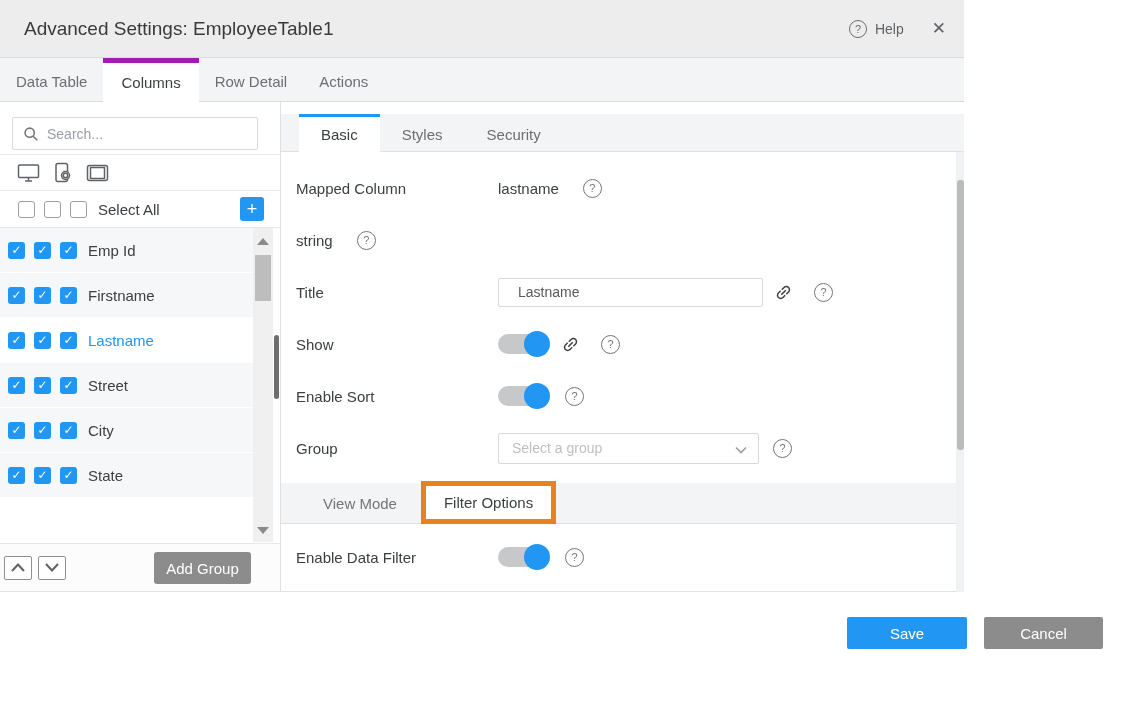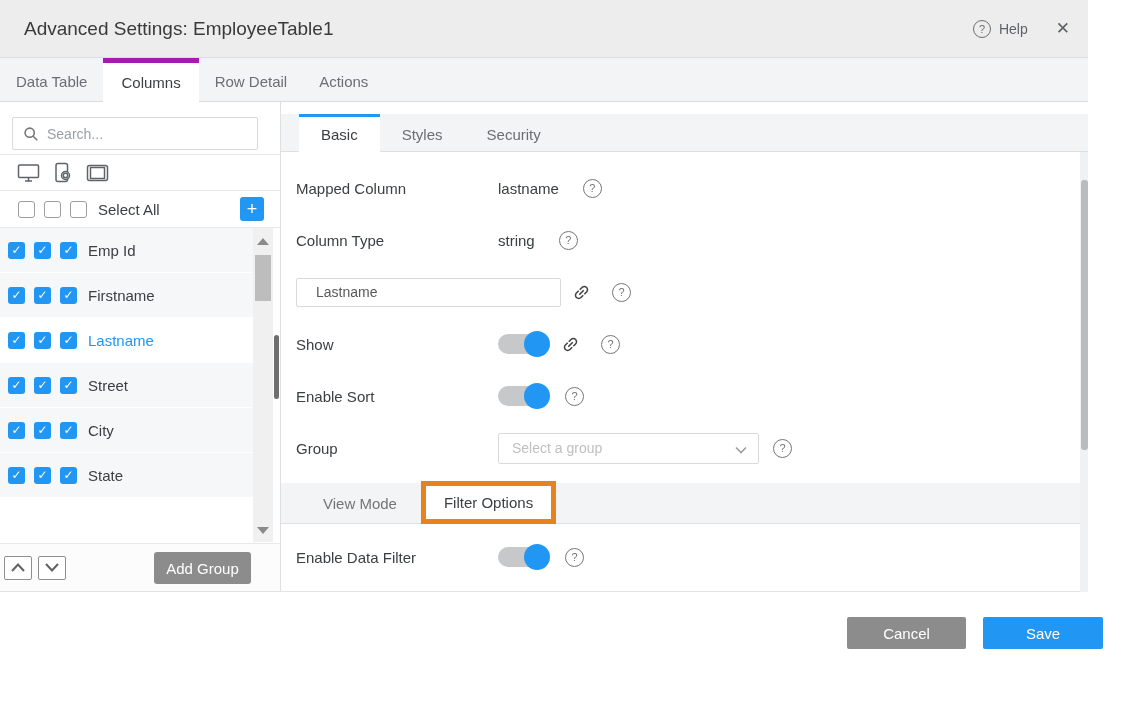--- a/index.html
+++ b/index.html
@@ -1,19 +1,19 @@
 <!DOCTYPE html>
 <html><head>
 <meta charset="utf-8">
 <style>
   * { margin:0; padding:0; box-sizing:border-box; }
   html,body { background:#fff; }
   body { font-family:"Liberation Sans","DejaVu Sans",sans-serif; color:#3c4043; }
   .screen { position:relative; width:1148px; height:717px; background:#fff; overflow:hidden; }
-  .dialog { position:absolute; left:0; top:0; width:1088px; }
+  .dialog { position:absolute; left:0; top:0; width:964px; }
 
   
   .hdr { height:58px; background:#ededee; display:flex; align-items:center; padding:0 18px 0 24px; border-bottom:1px solid #dcdcdc; }
   .hdr-title { font-size:19px; color:#3a3a3a; flex:1; }
   .hdr-help { display:flex; align-items:center; gap:8px; color:#5f6368; font-size:14px; cursor:pointer; margin-right:28px; }
   .qmark { display:inline-flex; align-items:center; justify-content:center; width:18px; height:18px; border:1.4px solid #6e6e6e; border-radius:50%; font-size:11px; color:#6e6e6e; }
   .hdr-close { font-size:17px; color:#5f6368; cursor:pointer; line-height:1; }
 
   
   .tabbar { height:44px; background:#f3f4f6; border-bottom:1px solid #dcdcdc; display:flex; align-items:stretch; padding-left:0; }
@@ -223,26 +223,26 @@
         </div>
 
         <div class="rows">
           <div class="frow">
             <span class="flabel">Mapped Column</span>
             <span class="fval">lastname</span>
             <span class="helpicon" style="margin-left:8px">?</span>
           </div>
 
           <div class="frow">
-            <span class="flabel">Column Type</span>
             <span class="fval">string</span>
             <span class="helpicon" style="margin-left:8px">?</span>
           </div>
 
           <div class="frow">
+            <span class="flabel">Title</span>
             <input class="tinput" type="text" value="Lastname" style="">
             <span class="linkicon">
               <svg width="19" height="19" viewBox="0 0 24 24" fill="#424242" style="transform:rotate(-45deg)">
                 <path d="M3.9,12c0-1.71,1.39-3.1,3.1-3.1h4V7H7c-2.76,0-5,2.24-5,5s2.24,5,5,5h4v-1.9H7C5.29,15.1,3.9,13.71,3.9,12z M8,13h8v-2H8V13z M17,7h-4v1.9h4c1.71,0,3.1,1.39,3.1,3.1s-1.39,3.1-3.1,3.1h-4V17h4c2.76,0,5-2.24,5-5S19.76,7,17,7z"></path>
               </svg>
             </span>
             <span class="helpicon">?</span>
           </div>
 
           <div class="frow">
@@ -297,16 +297,16 @@
         </div>
 
         <div class="main-sb">
           <span class="main-thumb"></span>
         </div>
       </div>
     </div>
   </div>
 
   <div class="btnrow">
+    <button class="btn save">Save</button>
     <button class="btn cancel">Cancel</button>
-    <button class="btn save">Save</button>
   </div>
 </div>
 
 </body></html>

